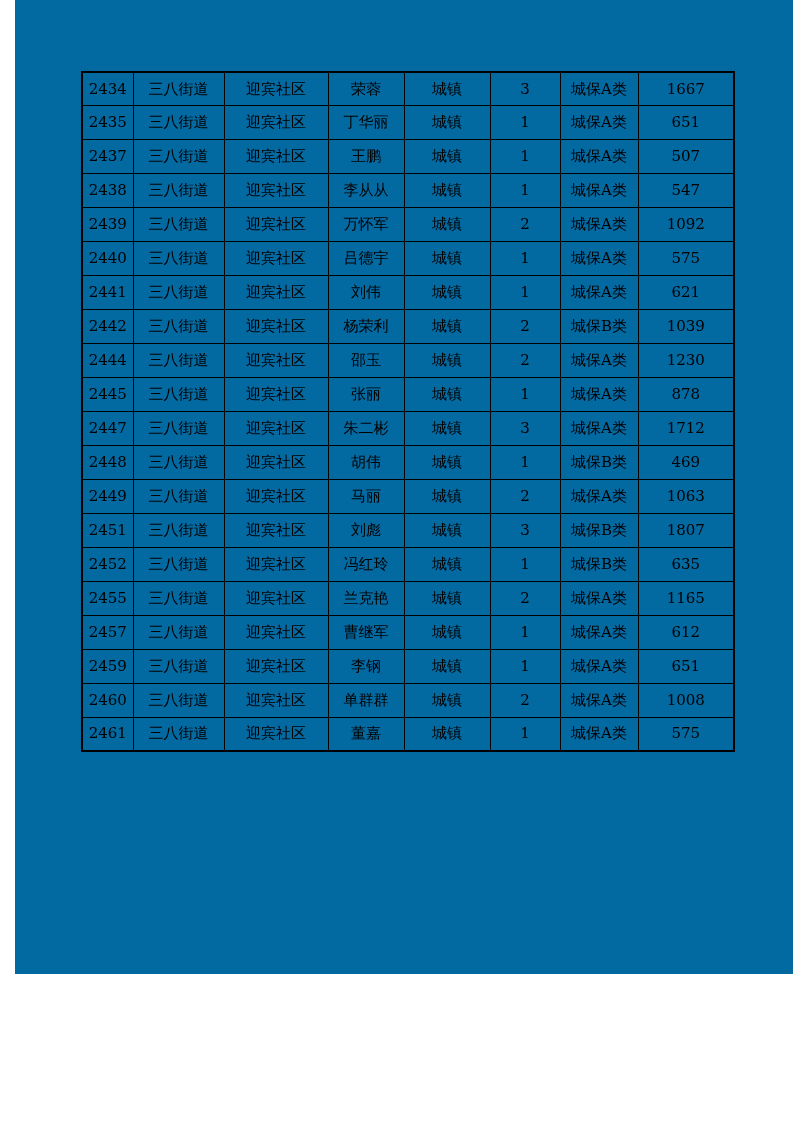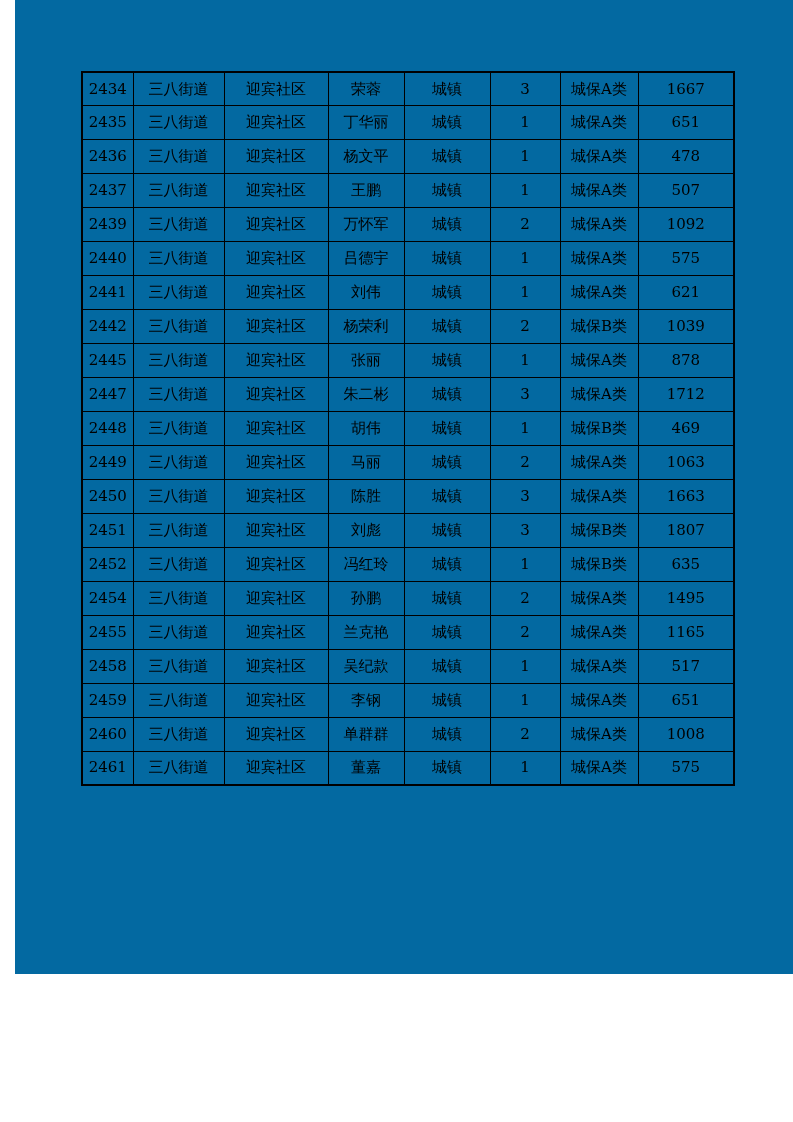--- a/index.html
+++ b/index.html
@@ -76,40 +76,40 @@
     <td>2435</td>
     <td>三八街道</td>
     <td>迎宾社区</td>
     <td>丁华丽</td>
     <td>城镇</td>
     <td>1</td>
     <td>城保A类</td>
     <td>651</td>
   </tr>
         <tr>
-    <td>2436</td>
-    <td>三八街道</td>
-    <td>迎宾社区</td>
-    <td>杨文平</td>
-    <td>城镇</td>
-    <td>1</td>
-    <td>城保A类</td>
-    <td>478</td>
-  </tr>
-        <tr>
     <td>2437</td>
     <td>三八街道</td>
     <td>迎宾社区</td>
     <td>王鹏</td>
     <td>城镇</td>
     <td>1</td>
     <td>城保A类</td>
     <td>507</td>
   </tr>
         <tr>
+    <td>2438</td>
+    <td>三八街道</td>
+    <td>迎宾社区</td>
+    <td>李从从</td>
+    <td>城镇</td>
+    <td>1</td>
+    <td>城保A类</td>
+    <td>547</td>
+  </tr>
+        <tr>
     <td>2439</td>
     <td>三八街道</td>
     <td>迎宾社区</td>
     <td>万怀军</td>
     <td>城镇</td>
     <td>2</td>
     <td>城保A类</td>
     <td>1092</td>
   </tr>
         <tr>
@@ -136,20 +136,30 @@
     <td>2442</td>
     <td>三八街道</td>
     <td>迎宾社区</td>
     <td>杨荣利</td>
     <td>城镇</td>
     <td>2</td>
     <td>城保B类</td>
     <td>1039</td>
   </tr>
         <tr>
+    <td>2444</td>
+    <td>三八街道</td>
+    <td>迎宾社区</td>
+    <td>邵玉</td>
+    <td>城镇</td>
+    <td>2</td>
+    <td>城保A类</td>
+    <td>1230</td>
+  </tr>
+        <tr>
     <td>2445</td>
     <td>三八街道</td>
     <td>迎宾社区</td>
     <td>张丽</td>
     <td>城镇</td>
     <td>1</td>
     <td>城保A类</td>
     <td>878</td>
   </tr>
         <tr>
@@ -176,78 +186,58 @@
     <td>2449</td>
     <td>三八街道</td>
     <td>迎宾社区</td>
     <td>马丽</td>
     <td>城镇</td>
     <td>2</td>
     <td>城保A类</td>
     <td>1063</td>
   </tr>
         <tr>
-    <td>2450</td>
-    <td>三八街道</td>
-    <td>迎宾社区</td>
-    <td>陈胜</td>
+    <td>2451</td>
+    <td>三八街道</td>
+    <td>迎宾社区</td>
+    <td>刘彪</td>
     <td>城镇</td>
     <td>3</td>
-    <td>城保A类</td>
-    <td>1663</td>
-  </tr>
-        <tr>
-    <td>2451</td>
-    <td>三八街道</td>
-    <td>迎宾社区</td>
-    <td>刘彪</td>
-    <td>城镇</td>
-    <td>3</td>
     <td>城保B类</td>
     <td>1807</td>
   </tr>
         <tr>
     <td>2452</td>
     <td>三八街道</td>
     <td>迎宾社区</td>
     <td>冯红玲</td>
     <td>城镇</td>
     <td>1</td>
     <td>城保B类</td>
     <td>635</td>
   </tr>
         <tr>
-    <td>2454</td>
-    <td>三八街道</td>
-    <td>迎宾社区</td>
-    <td>孙鹏</td>
-    <td>城镇</td>
-    <td>2</td>
-    <td>城保A类</td>
-    <td>1495</td>
-  </tr>
-        <tr>
     <td>2455</td>
     <td>三八街道</td>
     <td>迎宾社区</td>
     <td>兰克艳</td>
     <td>城镇</td>
     <td>2</td>
     <td>城保A类</td>
     <td>1165</td>
   </tr>
         <tr>
-    <td>2458</td>
-    <td>三八街道</td>
-    <td>迎宾社区</td>
-    <td>吴纪款</td>
-    <td>城镇</td>
-    <td>1</td>
-    <td>城保A类</td>
-    <td>517</td>
+    <td>2457</td>
+    <td>三八街道</td>
+    <td>迎宾社区</td>
+    <td>曹继军</td>
+    <td>城镇</td>
+    <td>1</td>
+    <td>城保A类</td>
+    <td>612</td>
   </tr>
         <tr>
     <td>2459</td>
     <td>三八街道</td>
     <td>迎宾社区</td>
     <td>李钢</td>
     <td>城镇</td>
     <td>1</td>
     <td>城保A类</td>
     <td>651</td>

